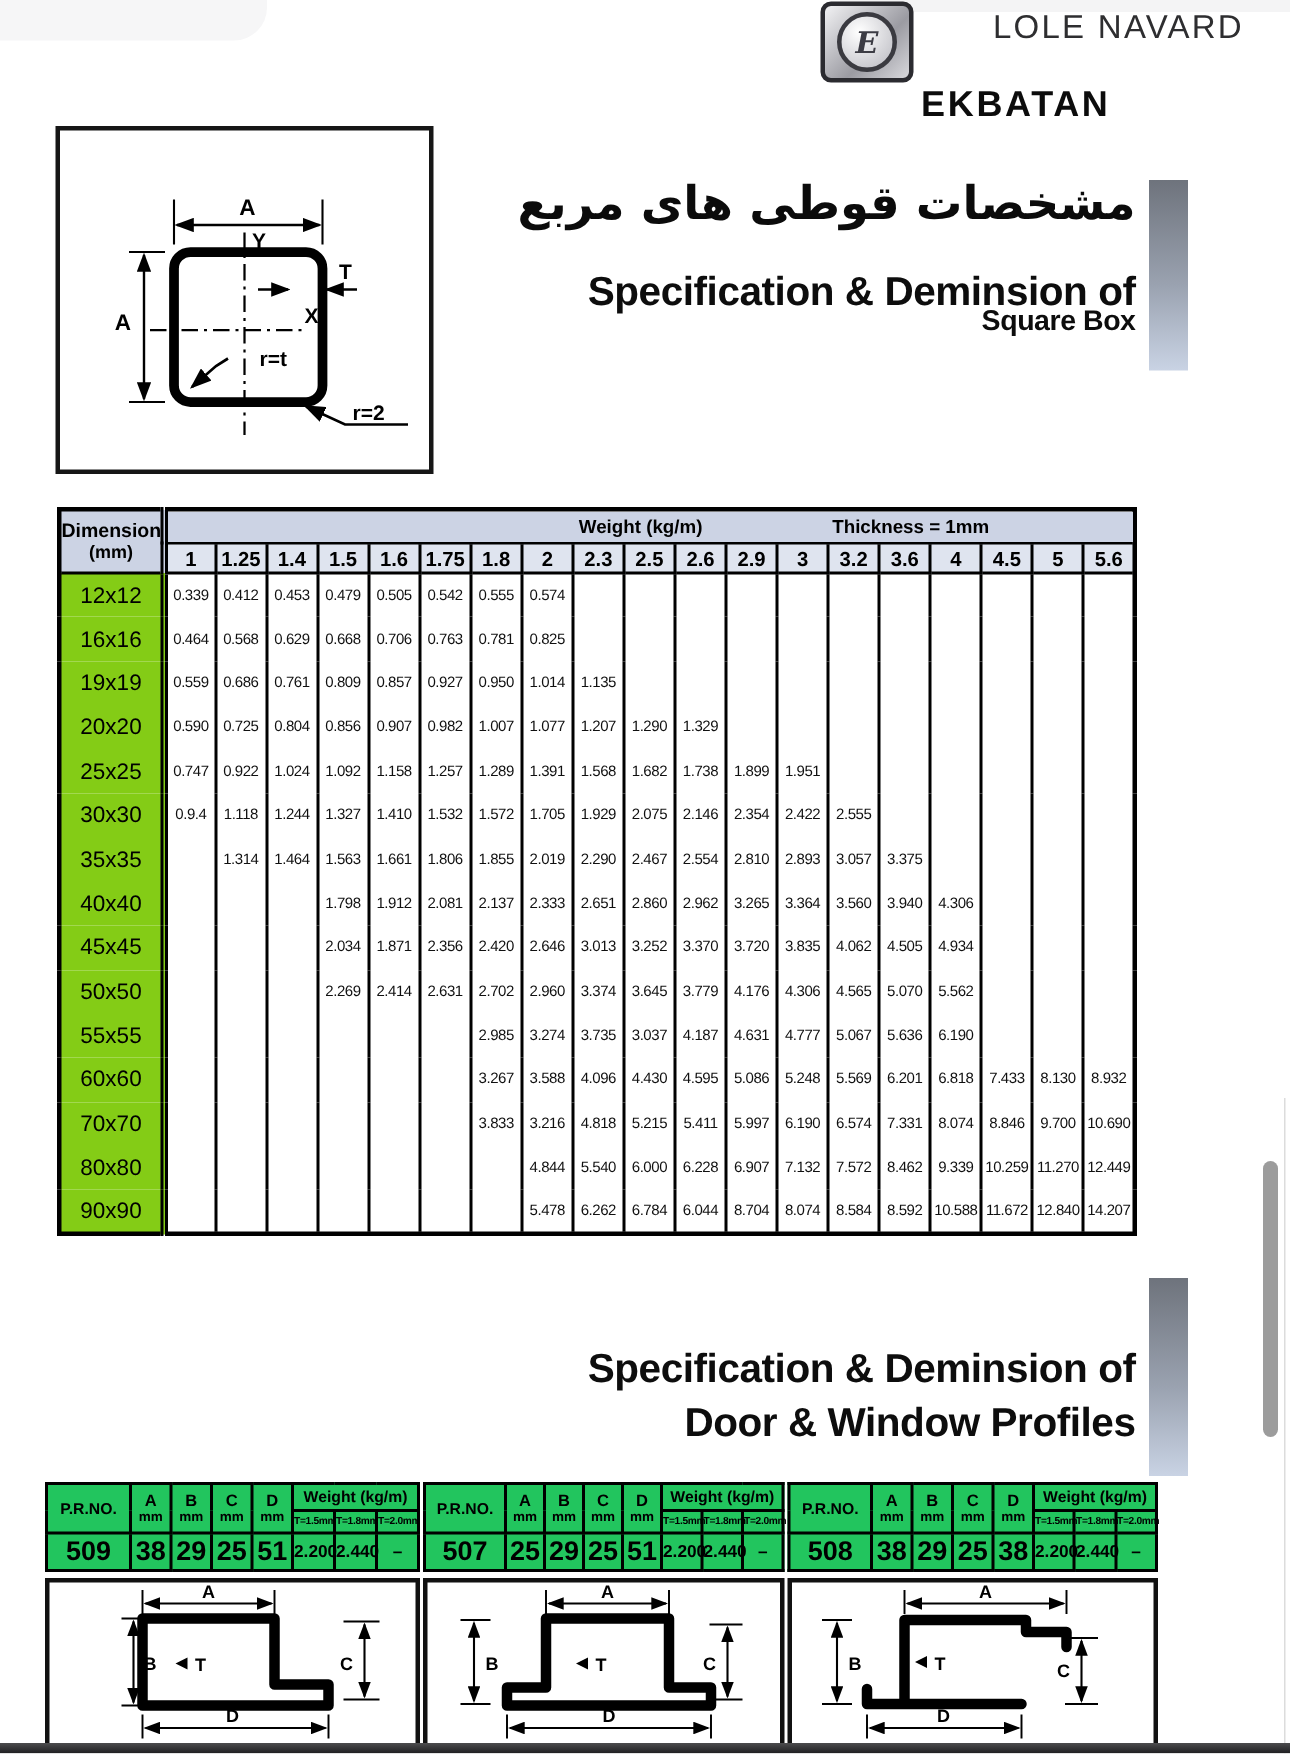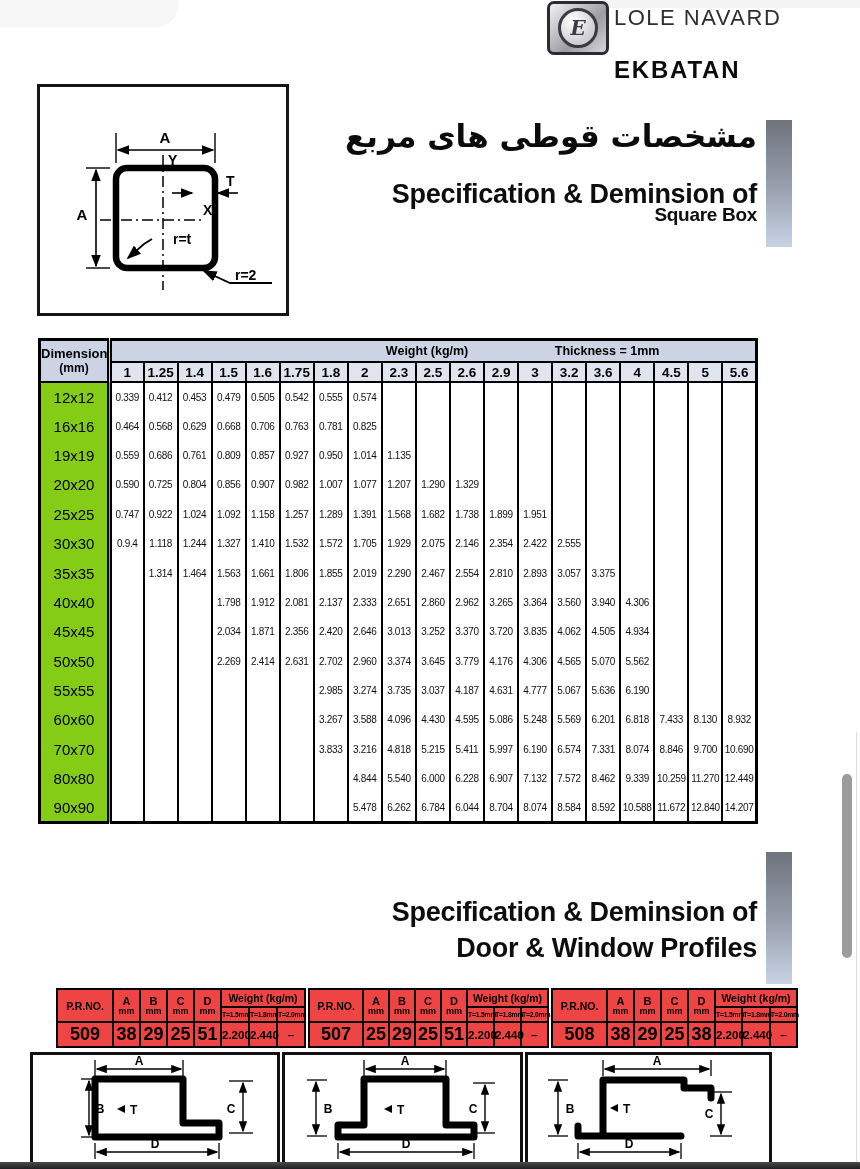--- a/index.html
+++ b/index.html
@@ -12,21 +12,21 @@
   
   .logo{position:absolute;left:547px;top:1px;width:56px;height:48px;border:3px solid #2b2b30;
         border-radius:7px;background:linear-gradient(135deg,#f2f2f4,#9b9ba2 60%,#d8d8dc);
         display:flex;align-items:center;justify-content:center;}
   .logo .ring{width:34px;height:34px;border-radius:50%;border:3px solid #3a3a40;
         background:radial-gradient(circle at 35% 30%,#ffffff,#b9b9c0);
         display:flex;align-items:center;justify-content:center;}
   .logo .mono{font-family:"DejaVu Serif",serif;font-style:italic;font-weight:bold;
         font-size:20px;color:#3c3c44;line-height:1;}
   .brand{position:absolute;left:614px;top:6px;line-height:1.05;}
-  .brand .l1{font-size:22px;font-weight:500;color:#2e2e30;letter-spacing:1.5px;}
+  .brand .l1{font-size:22px;font-weight:500;color:#2e2e30;letter-spacing:1.5px;margin-left:48px;}
   .brand .l2{font-size:24px;font-weight:800;color:#0c0c0c;letter-spacing:1.8px;margin-top:28px;}
   
   .fa{position:absolute;right:103px;direction:rtl;font-family:"DejaVu Sans",sans-serif;
       font-weight:bold;color:#0b0b0b;white-space:nowrap;}
   .en{position:absolute;right:103px;font-weight:bold;color:#0d0d0d;white-space:nowrap;
       letter-spacing:-0.3px;}
   .gradbar{position:absolute;left:766px;width:26px;
       background:linear-gradient(180deg,#6e737c 0%,#9aa2b0 55%,#c9d3e4 100%);}
   
   .diag-card{position:absolute;left:37px;top:84px;width:246px;height:226px;background:#fff;
@@ -40,21 +40,21 @@
   .sq .dimunit{font-size:12px;font-weight:bold;}
   .sq .band{background:#ccd3e4;height:20px;border-bottom:2px solid #000;position:relative;font-size:12.5px;font-weight:bold;}
   .sq .band .bw{position:absolute;left:49%;top:50%;transform:translate(-50%,-50%);white-space:nowrap;}
   .sq .band .bt{position:absolute;left:77%;top:50%;transform:translate(-50%,-50%);white-space:nowrap;}
   .sq thead .num{height:18px;background:#dfe4ef;border:2px solid #000;font-size:13.5px;font-weight:bold;}
   .sq tbody tr{height:29.4px;}
   .sq tbody th{background:#84cc16;border-right:5px double #000;font-size:15px;font-weight:normal;}
   .sq tbody td{border-left:2px solid #000;font-size:10px;letter-spacing:-0.3px;color:#101010;}
   
   .pcol{position:absolute;top:988px;}
-  table.ptab{border-collapse:collapse;table-layout:fixed;width:100%;border:2.5px solid #000;background:#ef4444;margin-left:26px;}
+  table.ptab{border-collapse:collapse;table-layout:fixed;width:100%;border:2.5px solid #000;background:#22c55e;}
   .ptab th,.ptab td{border:2px solid #000;padding:0;text-align:center;vertical-align:middle;}
   .ptab .prno{font-size:10.5px;font-weight:bold;}
   .ptab .abcd .l{font-size:11px;font-weight:bold;line-height:1;}
   .ptab .abcd .u{font-size:9px;font-weight:bold;line-height:1;}
   .ptab .wh{height:16px;font-size:10.5px;font-weight:bold;}
   .ptab .tsub{height:13px;font-size:6.8px;font-weight:bold;letter-spacing:-0.2px;}
   .ptab .drow td{height:23px;font-size:18px;font-weight:bold;}
   .ptab .drow td.w{font-size:11.5px;}
   .pbox{margin-top:4px;height:107px;border:3px solid #111;background:#fff;}
   

